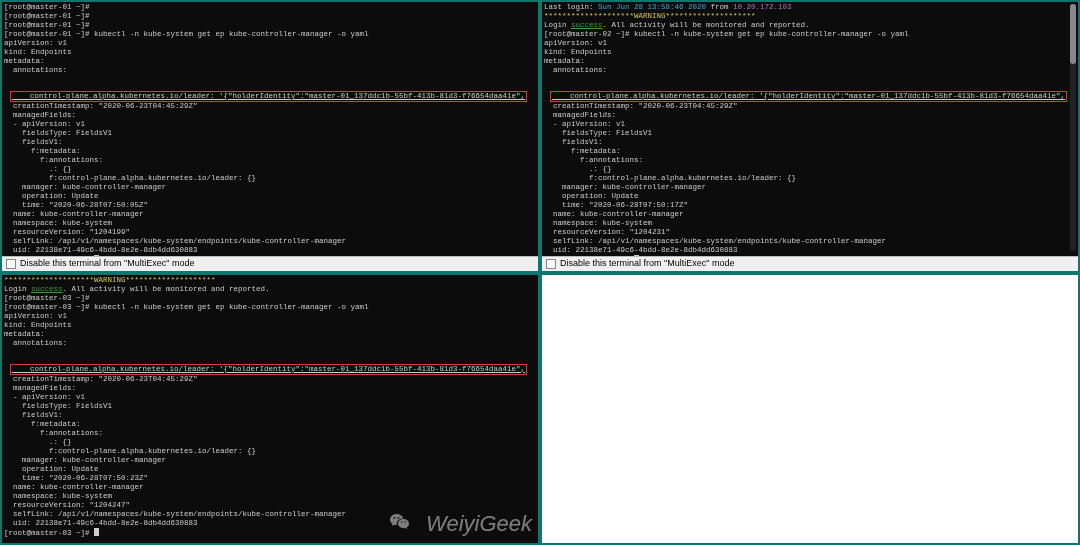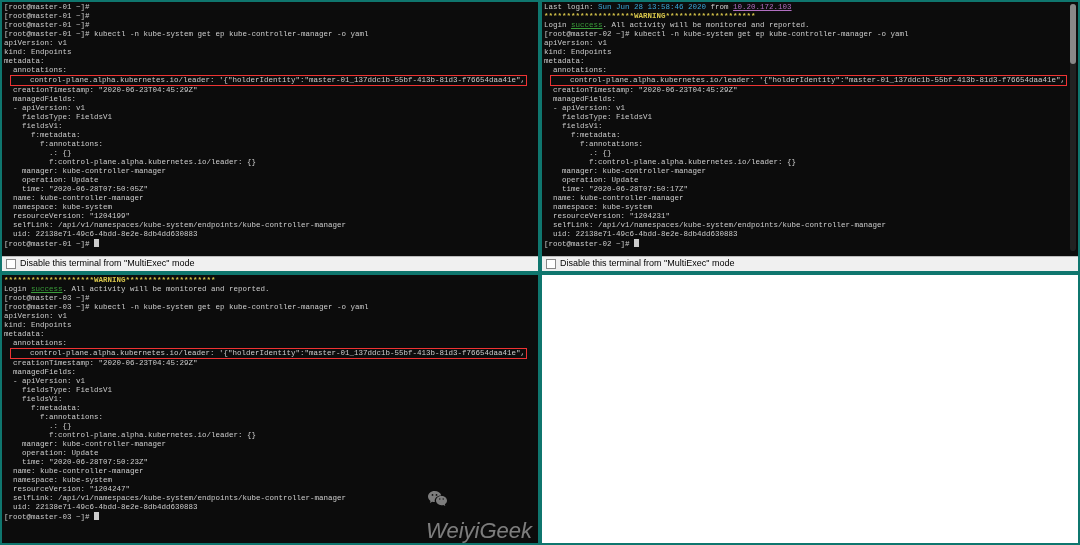--- a/index.html
+++ b/index.html
@@ -49,51 +49,52 @@
     width: 10px; height: 10px;
     border: 1px solid #888;
     background: #fff;
     display: inline-block;
   }
   .highlight {
     border: 1.5px solid #e33;
     display: block;
     color: #cccccc;
     padding: 0 1px;
-    margin: 0 0 0 6px;
+    margin: 16px 0 0 6px;
     width: fit-content;
     max-width: calc(100% - 8px);
+    text-decoration: underline;
   }
   .success { color: #3a9d3a; text-decoration: underline; }
-  .warn    { color: #d8c64b; font-weight: bold; }
-  .ip      { color: #b16fc1; text-decoration: underline; }
+  .warn    { color: #d8c64b; }
+  .ip      { color: #b16fc1; }
   .date    { color: #3aa7d8; text-align: right; }
   .cursor {
     display: inline-block;
     width: 5px;
     height: 8px;
     background: #cccccc;
     vertical-align: -1px;
   }
   .empty {
     background: #fff;
   }
   .watermark {
     position: absolute;
     right: 6px;
     bottom: 8px;
     display: flex;
+    align-items: center;
     gap: 14px;
     color: rgba(255,255,255,0.85);
     font-family: Arial, sans-serif;
     font-size: 22px;
     font-style: italic;
     pointer-events: none;
     opacity: .55;
-    flex-direction: column;
   }
   .watermark svg { width: 24px; height: 24px; fill: rgba(255,255,255,0.85); }
   .scrollbar {
     position: absolute;
     right: 2px; top: 2px; bottom: 20px;
     width: 6px;
     background: #222;
     border-radius: 3px;
   }
   .scrollbar-thumb {

